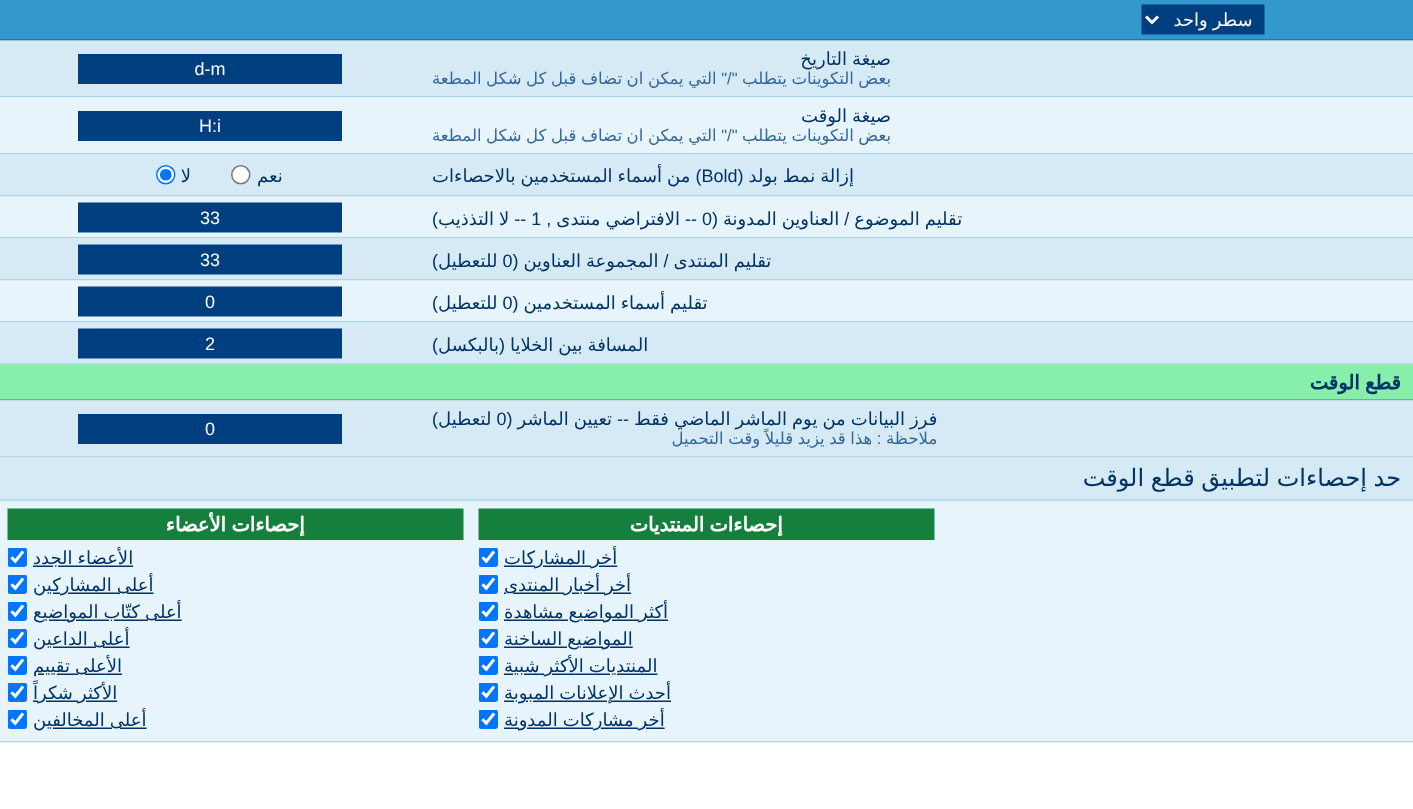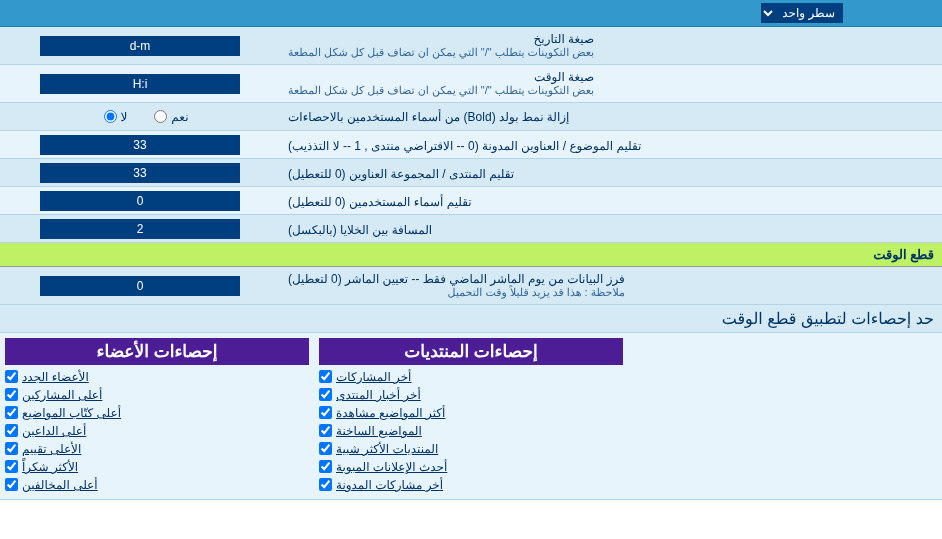--- a/index.html
+++ b/index.html
@@ -73,21 +73,21 @@
       display: flex;
       align-items: center;
       justify-content: center;
     }
 
     .text-input {
       background: #003f7f;
       color: #fff;
       border: none;
       padding: 3px 6px;
-      width: 200px;
+      width: 176px;
       font-size: 12px;
       text-align: center;
       direction: ltr;
     }
 
     
     .radio-row {
       display: flex;
       background: #d6eaf5;
       border-bottom: 1px solid #b0d4e8;
@@ -106,21 +106,21 @@
     .radio-option {
       display: flex;
       align-items: flex-start;
       gap: 4px;
       color: #003366;
       margin-left: 12px;
     }
 
     
     .section-header {
-      background: #bef264;
+      background: #86efac;
       padding: 4px 8px;
       font-weight: bold;
       color: #003366;
       font-size: 13px;
       text-align: right;
       border-bottom: 1px solid #999;
     }
 
     
     .styled-select {
@@ -133,26 +133,26 @@
     }
 
     
     .checkboxes-section {
       display: flex;
       background: #e8f4fb;
       padding: 5px 0;
       border-bottom: 1px solid #b0d4e8;
     }
     .checkbox-group-header {
-      background: #4c1d95;
+      background: #15803d;
       color: #fff;
       text-align: center;
       padding: 3px 8px;
       font-weight: bold;
-      font-size: 17px;
+      font-size: 13px;
       margin-bottom: 3px;
     }
     .checkbox-column {
       flex: 1;
       padding: 0 5px;
     }
     .checkbox-item {
       display: flex;
       align-items: flex-start;
       justify-content: flex-end;

